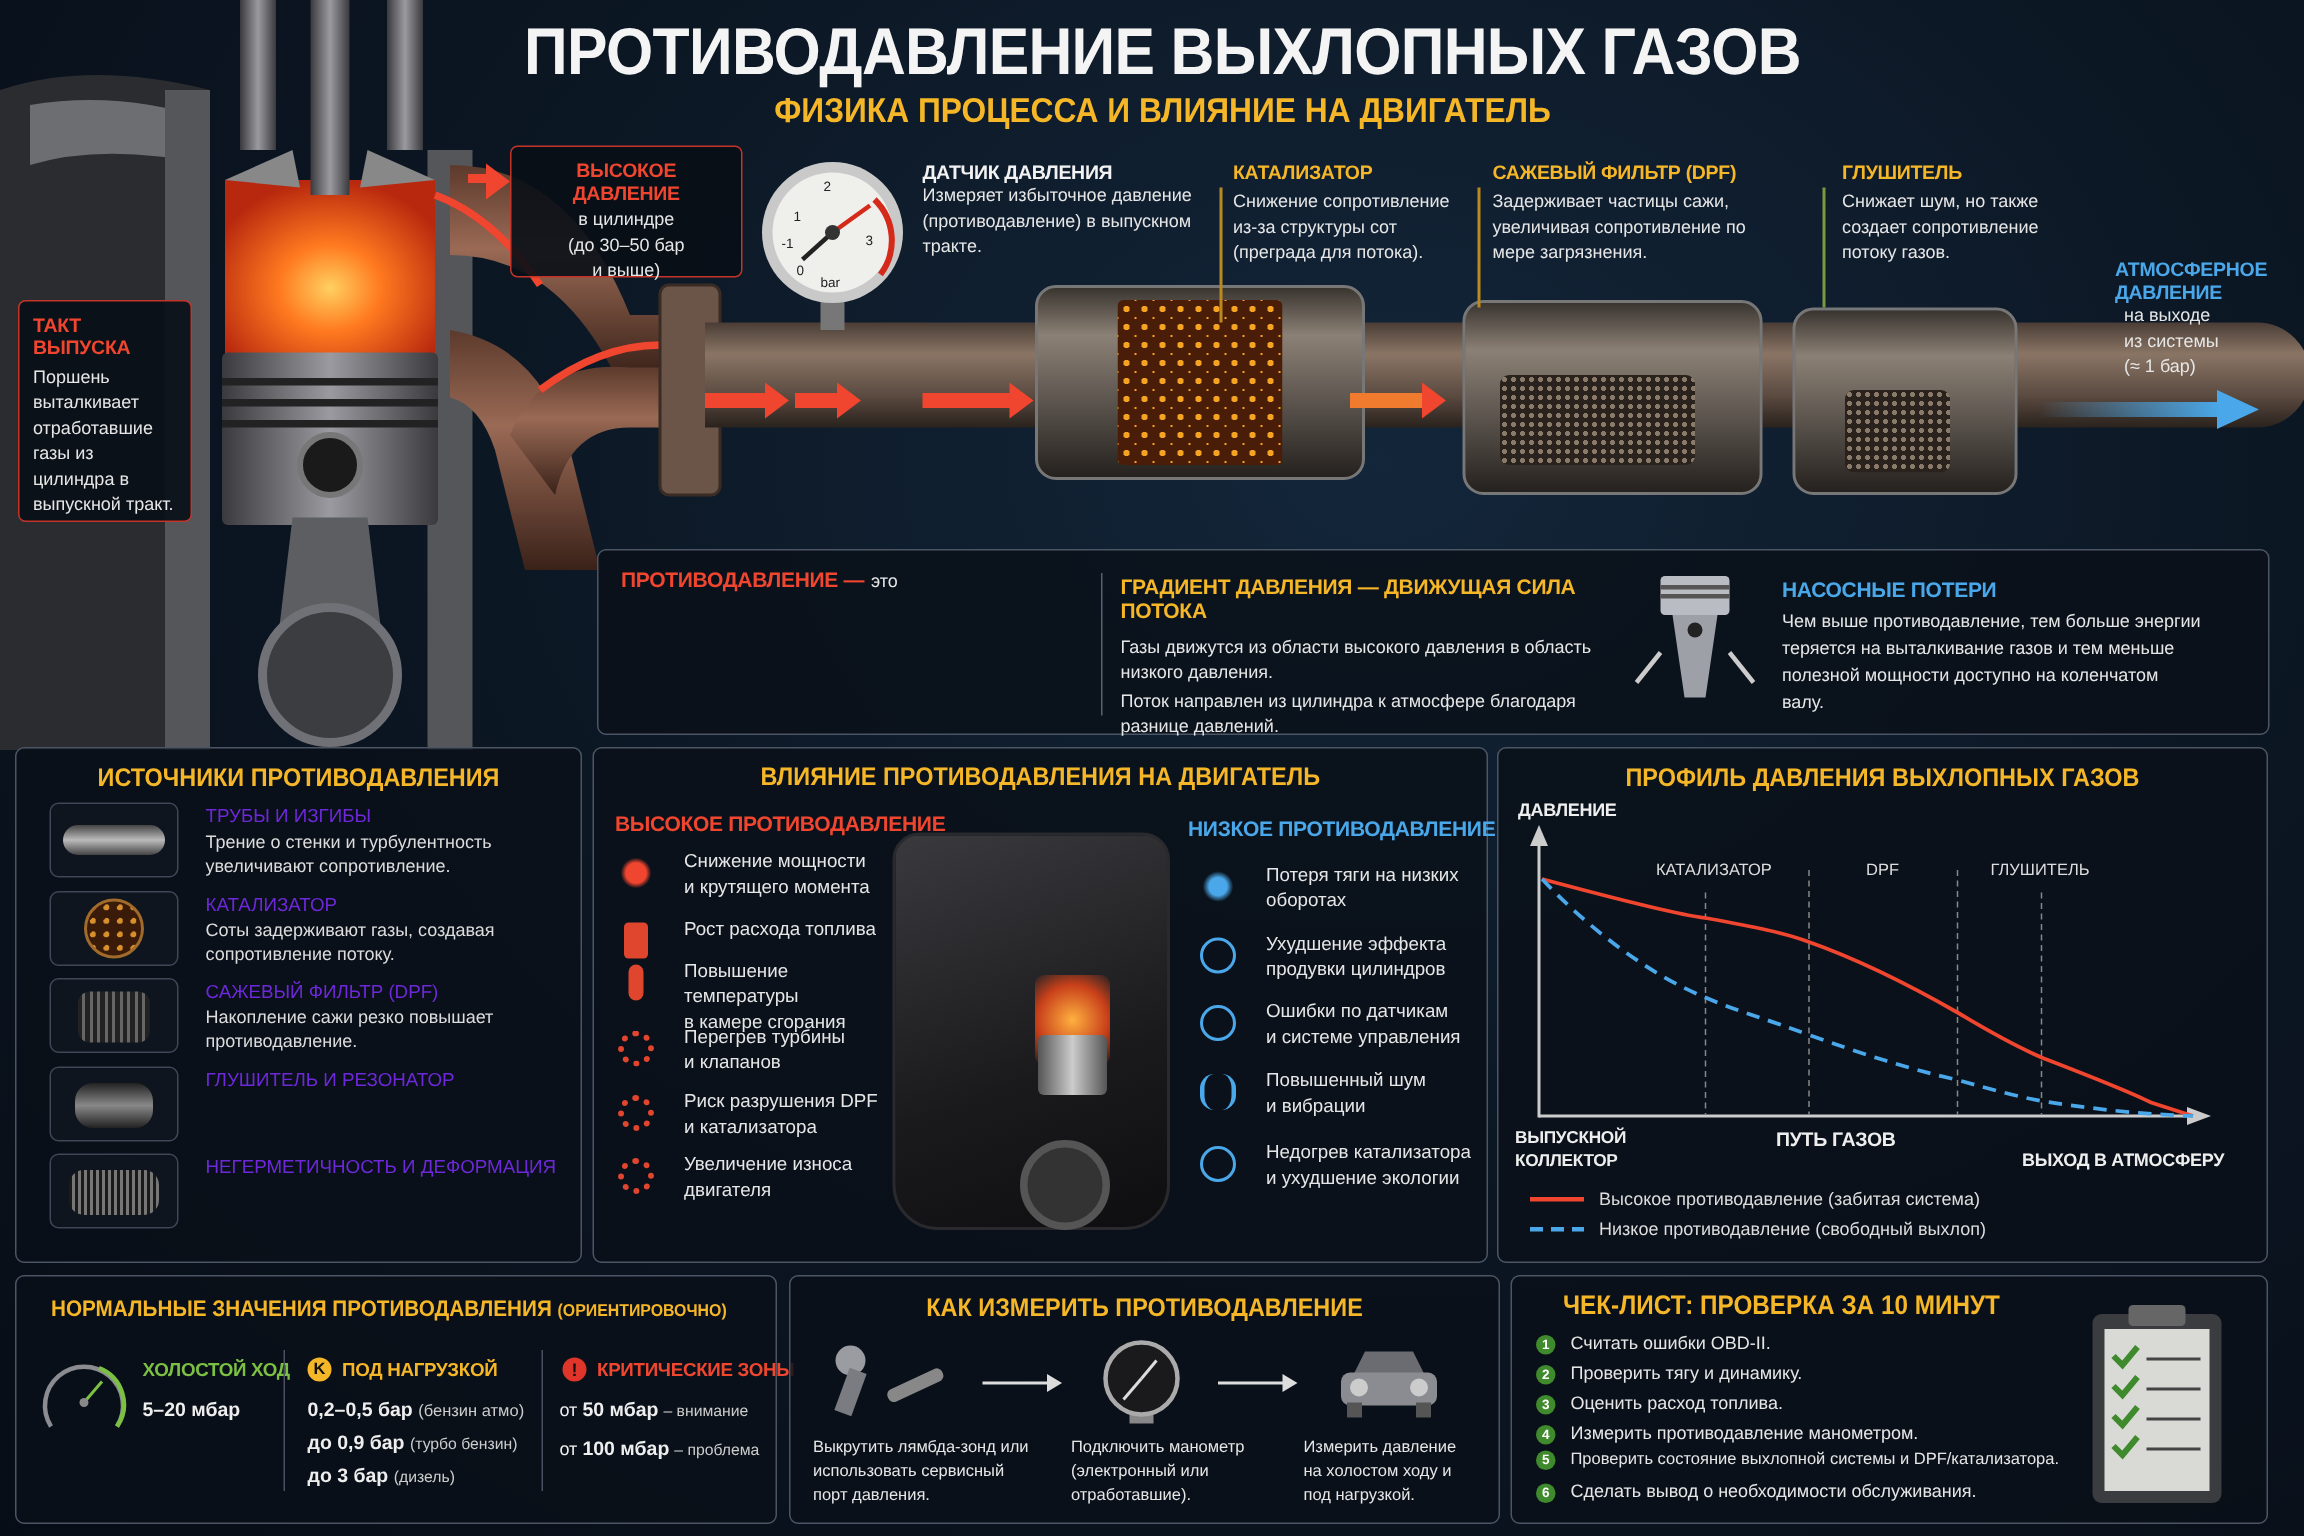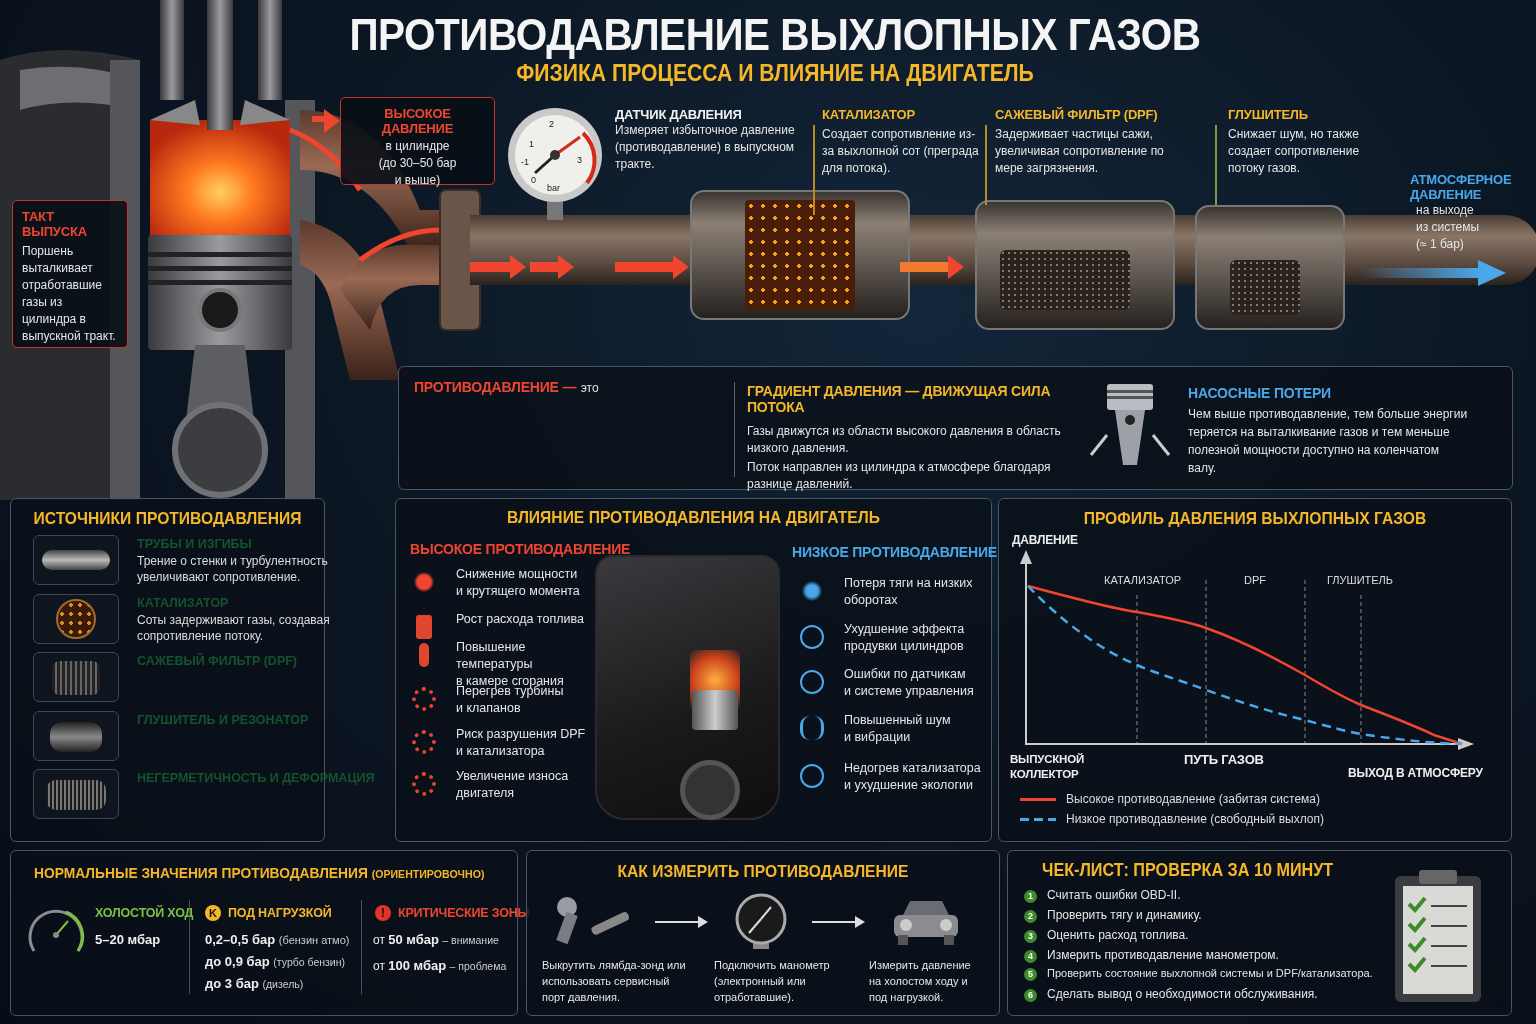--- a/index.html
+++ b/index.html
@@ -14,21 +14,21 @@
 .panel{border:1px solid #4b5564;border-radius:6px;background:rgba(10,16,24,.82)}
 .redbox{border:1.5px solid #c33528;border-radius:5px;background:rgba(8,14,22,.9)}
 .vline{width:2px}
 .pipe{top:200px;height:84px;background:linear-gradient(#5a4a40,#8a7565 30%,#4a3c34 80%,#2a221d);border-radius:8px}
 .can{background:linear-gradient(#3a3530,#8b8075 25%,#5c554e 60%,#25211e);border-radius:14px;border:2px solid #777}
 .arrow{height:10px;background:#f0452e;position:absolute}
 .arrow:after{content:"";position:absolute;right:-14px;top:-7px;border-left:16px solid #f0452e;border-top:12px solid transparent;border-bottom:12px solid transparent}
 .sec-title{font-weight:700;font-size:17px;color:#f5b627;text-align:center;transform:scaleX(.92)}
 .src-item{position:absolute;left:12px;width:370px;height:56px}
 .src-thumb{position:absolute;left:10px;top:0;width:86px;height:50px;border:1px solid #3e4756;border-radius:6px;background:#0e151f}
-.src-h{position:absolute;left:114px;top:2px;font-weight:700;font-size:12.5px;color:#14532d}
+.src-h{position:absolute;left:114px;top:2px;font-weight:400;font-size:12.5px;color:#6d28d9}
 .src-t{position:absolute;left:114px;top:18px;font-size:12px;line-height:16px;color:#dcdcdc}
 .eff{position:absolute;height:40px;font-size:12.5px;line-height:17px;color:#e6e6e6}
 .eff .ic{position:absolute;left:0;top:4px;width:24px;height:24px;border-radius:50%}
 .eff span.tx{position:absolute;left:44px;top:0;white-space:pre-line}
 .chk{position:absolute;left:1024px;font-size:12px;color:#e6e6e6;height:18px}
 .chk .n{display:inline-block;width:13px;height:13px;border-radius:50%;background:#3f8a2c;color:#fff;font-size:9px;font-weight:700;text-align:center;line-height:13px;margin-right:10px}
 </style>
 </head>
 <body>
 
@@ -122,21 +122,21 @@
 </div>
 <div class="arrow" style="left:312px;top:116px;width:14px;height:6px"></div>
 
 <div class="abs" style="left:615px;top:107px;width:180px">
   <div class="lbl-h" style="color:#f2f2f2">ДАТЧИК ДАВЛЕНИЯ</div>
   <div class="lbl-t">Измеряет избыточное давление (противодавление) в выпускном тракте.</div>
 </div>
 
 <div class="abs" style="left:822px;top:107px;width:160px">
   <div class="lbl-h y">КАТАЛИЗАТОР</div>
-  <div class="lbl-t" style="margin-top:4px">Создает сопротивление из-за выхлопной сот (преграда для потока).</div>
+  <div class="lbl-t" style="margin-top:4px">Снижение сопротивление из-за структуры сот (преграда для потока).</div>
 </div>
 <div class="abs vline" style="left:813px;top:125px;height:90px;background:#b98a20"></div>
 
 <div class="abs" style="left:995px;top:107px;width:180px">
   <div class="lbl-h y">САЖЕВЫЙ ФИЛЬТР (DPF)</div>
   <div class="lbl-t" style="margin-top:4px">Задерживает частицы сажи, увеличивая сопротивление по мере загрязнения.</div>
 </div>
 <div class="abs vline" style="left:985px;top:125px;height:80px;background:#b98a20"></div>
 
 <div class="abs" style="left:1228px;top:107px;width:150px">
@@ -169,41 +169,42 @@
   <path d="M30 30 L60 30 L52 85 L38 85 Z" fill="#9da0a6"></path>
   <circle cx="45" cy="40" r="5" fill="#222"></circle>
   <line x1="22" y1="55" x2="6" y2="75" stroke="#ccc" stroke-width="3"></line>
   <line x1="68" y1="55" x2="84" y2="75" stroke="#ccc" stroke-width="3"></line>
 </svg>
 <div class="abs" style="left:1188px;top:385px;width:280px">
   <div class="lbl-h b" style="font-size:14px">НАСОСНЫЕ ПОТЕРИ</div>
   <div class="lbl-t" style="margin-top:4px;line-height:18px">Чем выше противодавление, тем больше энергии теряется на выталкивание газов и тем меньше полезной мощности доступно на коленчатом валу.</div>
 </div>
 
-<div class="abs panel" style="left:10px;top:498px;width:315px;height:344px">
+<div class="abs panel" style="left:10px;top:498px;width:378px;height:344px">
   <div class="sec-title" style="margin-top:10px">ИСТОЧНИКИ ПРОТИВОДАВЛЕНИЯ</div>
   <div class="src-item" style="top:36px">
     <div class="src-thumb">
         <div style="margin:14px 8px;height:20px;border-radius:10px;background:linear-gradient(#444,#bbb,#444)"></div>
       </div>
     <div class="src-h">ТРУБЫ И ИЗГИБЫ</div>
     <div class="src-t">Трение о стенки и турбулентность увеличивают сопротивление.</div>
   </div>
   <div class="src-item" style="top:95px">
     <div class="src-thumb">
         <div style="margin:4px auto;width:40px;height:40px;border-radius:50%;background:repeating-radial-gradient(circle at 4px 4px,#d8902a 0 2px,#3a1a08 2px 7px);background-size:9px 9px;border:2px solid #a06a2a"></div>
       </div>
     <div class="src-h">КАТАЛИЗАТОР</div>
     <div class="src-t">Соты задерживают газы, создавая сопротивление потоку.</div>
   </div>
   <div class="src-item" style="top:153px">
     <div class="src-thumb">
         <div style="margin:8px 18px;height:34px;border-radius:8px;background:repeating-linear-gradient(90deg,#222 0 3px,#666 3px 5px)"></div>
       </div>
     <div class="src-h">САЖЕВЫЙ ФИЛЬТР (DPF)</div>
+    <div class="src-t">Накопление сажи резко повышает противодавление.</div>
   </div>
   <div class="src-item" style="top:212px">
     <div class="src-thumb">
         <div style="margin:10px 16px;height:30px;border-radius:12px;background:linear-gradient(#222,#888,#222)"></div>
       </div>
     <div class="src-h">ГЛУШИТЕЛЬ И РЕЗОНАТОР</div>
   </div>
   <div class="src-item" style="top:270px">
     <div class="src-thumb">
         <div style="margin:10px 12px;height:30px;border-radius:10px;background:repeating-linear-gradient(90deg,#1a1a1a 0 2px,#777 2px 4px)"></div>

